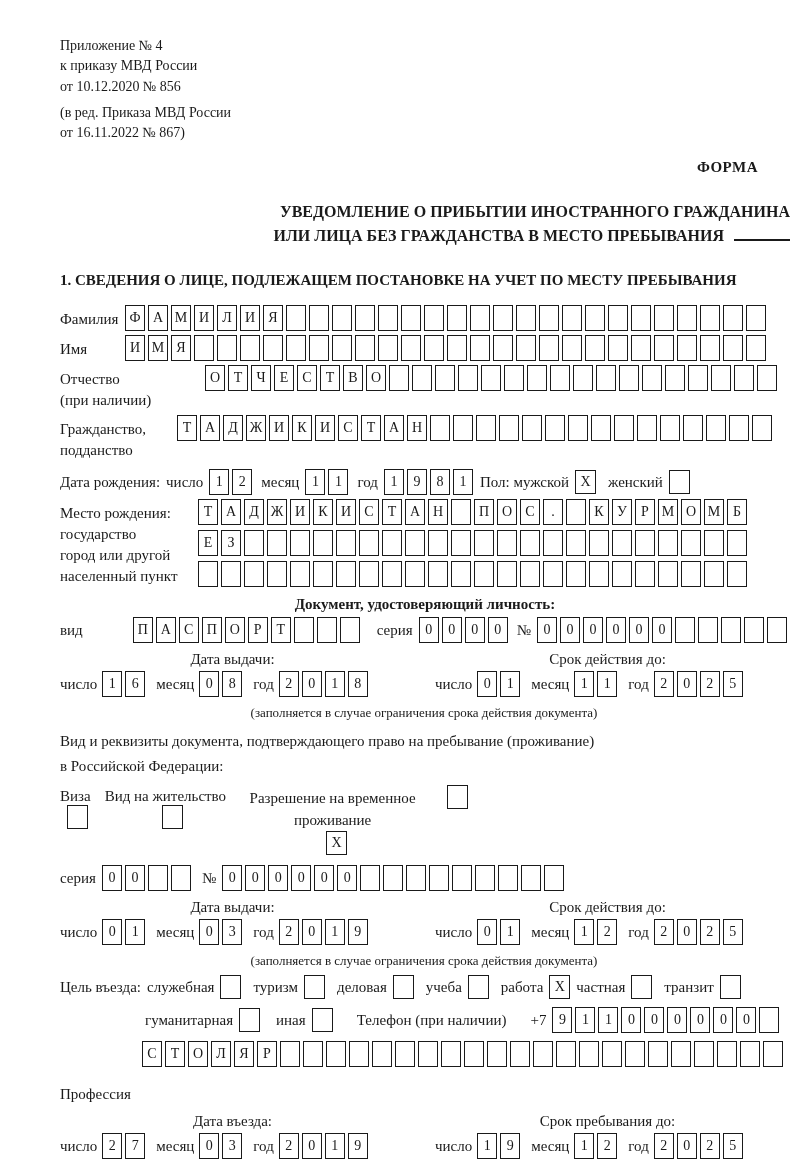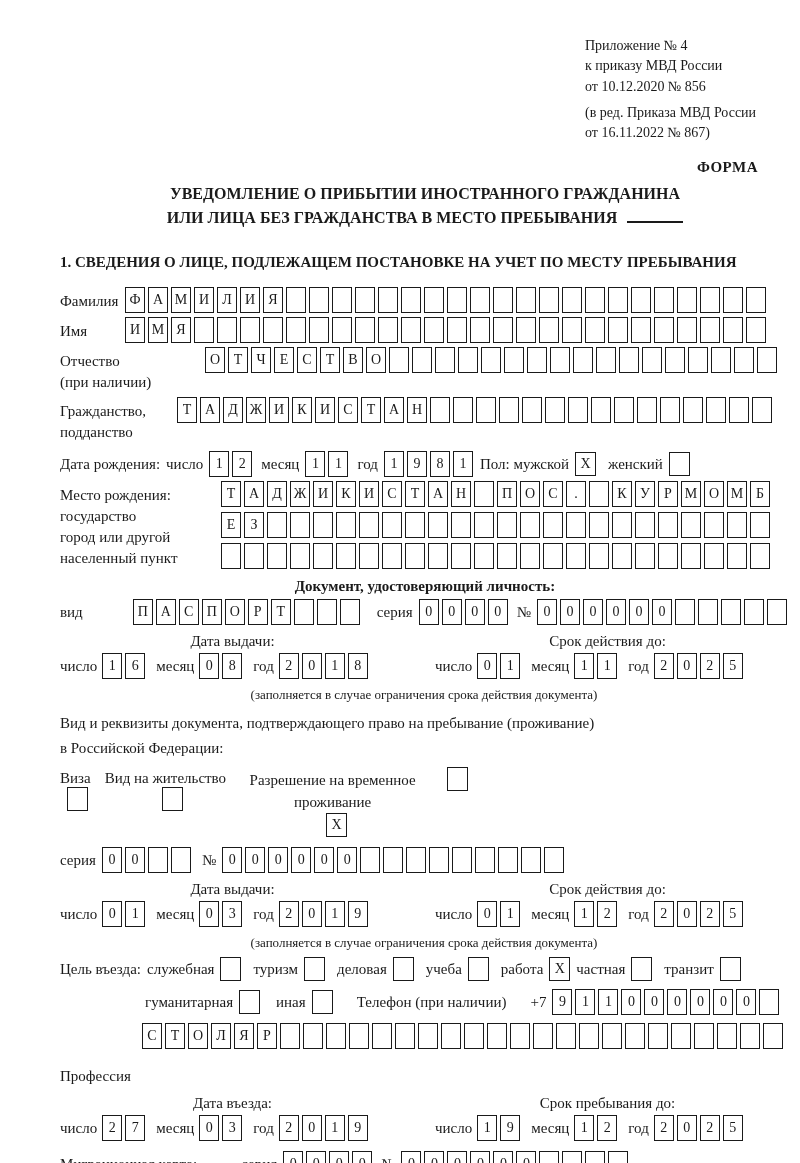--- a/index.html
+++ b/index.html
@@ -3,26 +3,26 @@
 <meta charset="utf-8">
 <style>
   html,body{margin:0;padding:0;background:#ffffff;}
   .page{
     width:800px;min-height:1163px;box-sizing:border-box;
     background:#ffffff;color:#1a1a1a;
     font-family:"Liberation Serif","DejaVu Serif",serif;
     font-size:15px;padding:36px 10px 18px 60px;
   }
   
-  .hdr{margin-left:525px;line-height:1.45;font-size:14px;}
+  .hdr{line-height:1.45;font-size:14px;}
   .hdr div{white-space:nowrap;}
   .hdr .ed{margin-top:6px;}
   .forma{font-weight:bold;text-align:right;padding-right:32px;margin-top:16px;font-size:15px;letter-spacing:.5px;}
   
-  .title{text-align:center;font-weight:bold;font-size:16px;line-height:1.5;margin-top:6px;}
+  .title{text-align:right;font-weight:bold;font-size:16px;line-height:1.5;margin-top:24px;}
   .blank-line{display:inline-block;width:56px;border-bottom:2px solid #1a1a1a;height:12px;margin-left:10px;}
   .sec{font-weight:bold;font-size:15px;margin:24px 0 16px 0;}
   
   .cells{display:flex;flex-wrap:nowrap;}
   .cell{
     width:20px;height:26px;box-sizing:border-box;margin-right:3px;
     border:1.6px solid #1a1a1a;display:inline-flex;align-items:center;justify-content:center;
     font-size:14px;flex:0 0 auto;background:#fff;
   }
   .cbox{
@@ -235,21 +235,21 @@
         <span class="cell">9</span>
         <span class="cell">8</span>
         <span class="cell">1</span>
       </span>
     <span class="lbl" style="padding-left:4px;">Пол: мужской</span>
     <span class="cbox">X</span>
     <span class="lbl" style="padding-left:12px;">женский</span>
     <span class="cbox"></span>
   </div>
 
-  <div class="frow" style="margin-top:0;gap:23px;">
+  <div class="frow" style="margin-top:0;">
     <div class="flabel w138">
       <div>Место рождения:</div>
       <div>государство</div>
       <div>город или другой</div>
       <div>населенный пункт</div>
     </div>
     <div class="stack">
       <div class="cells">
           <span class="cell">Т</span>
           <span class="cell">А</span>

